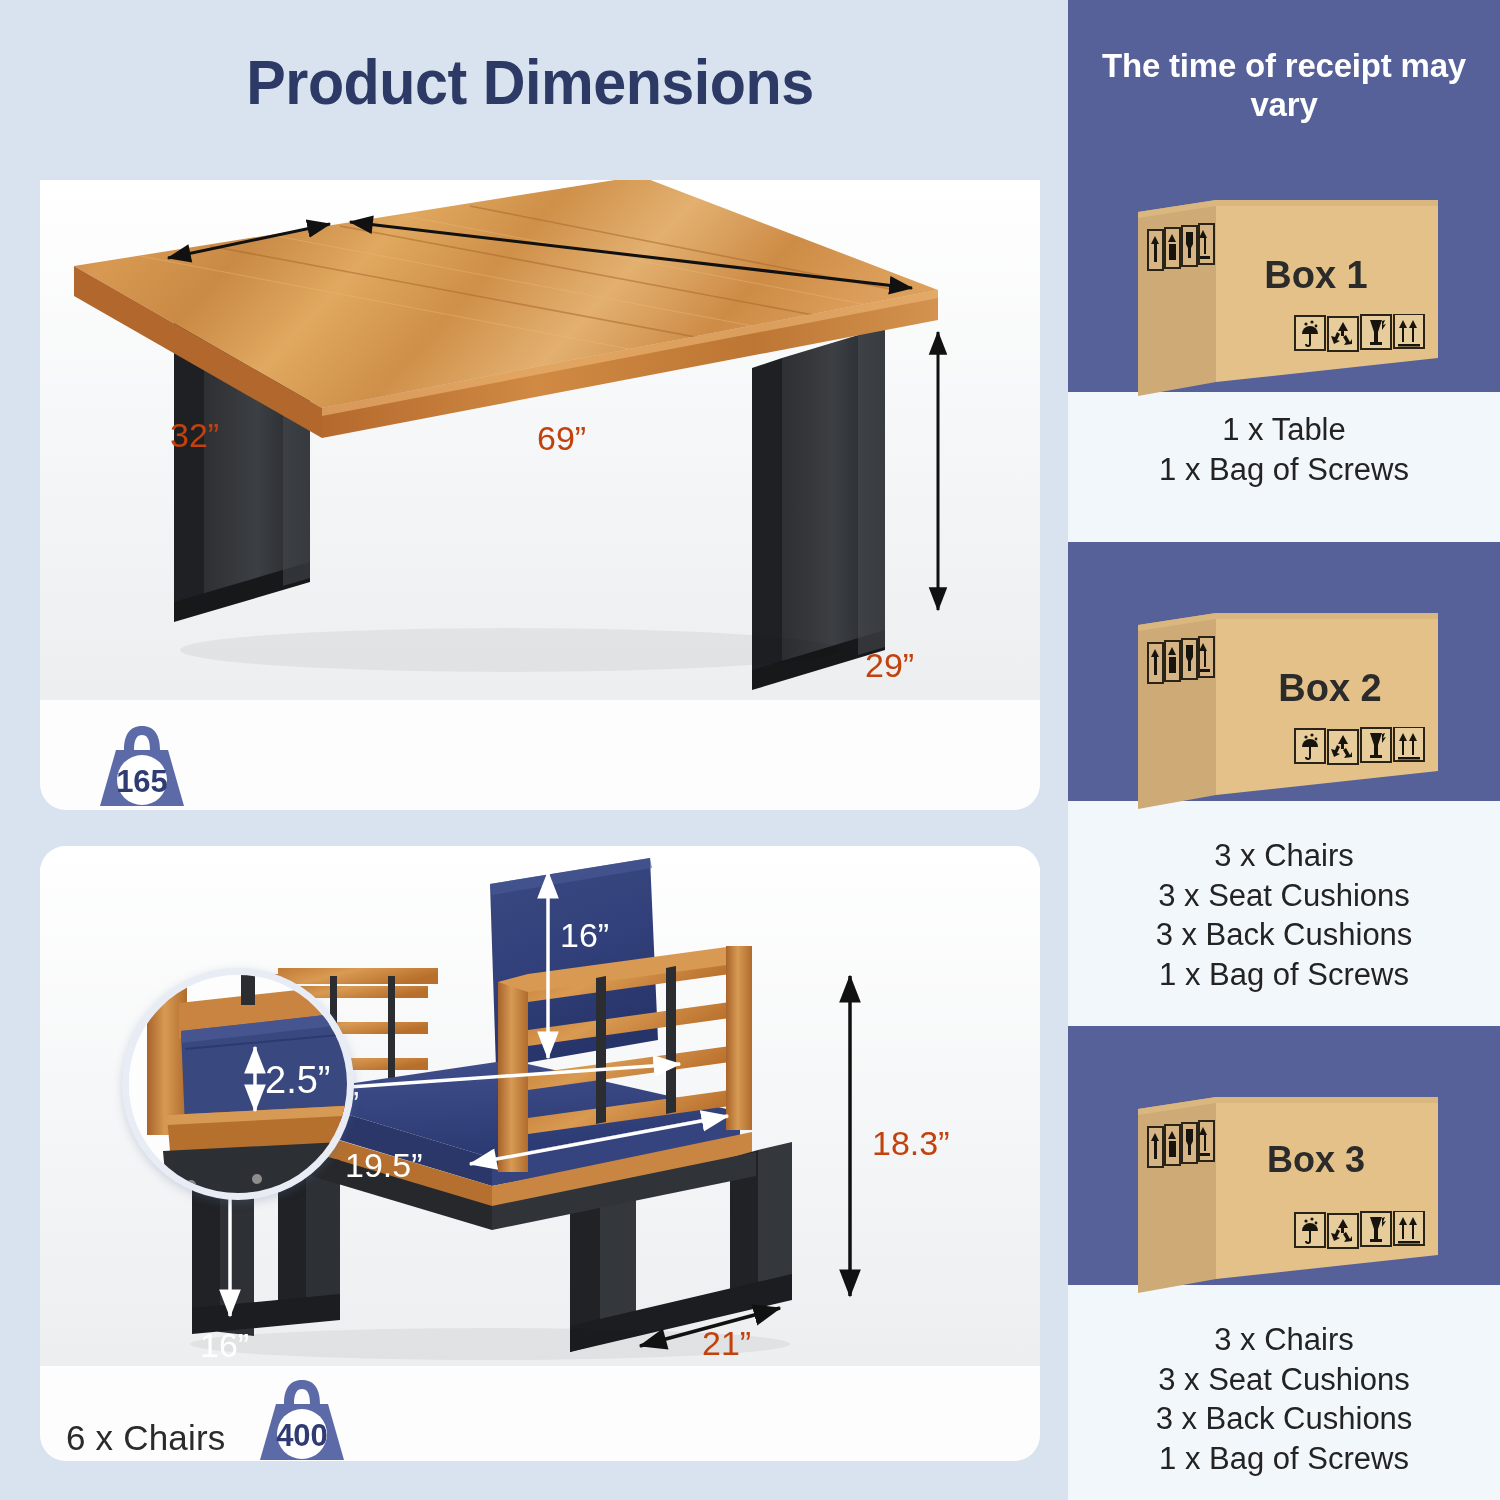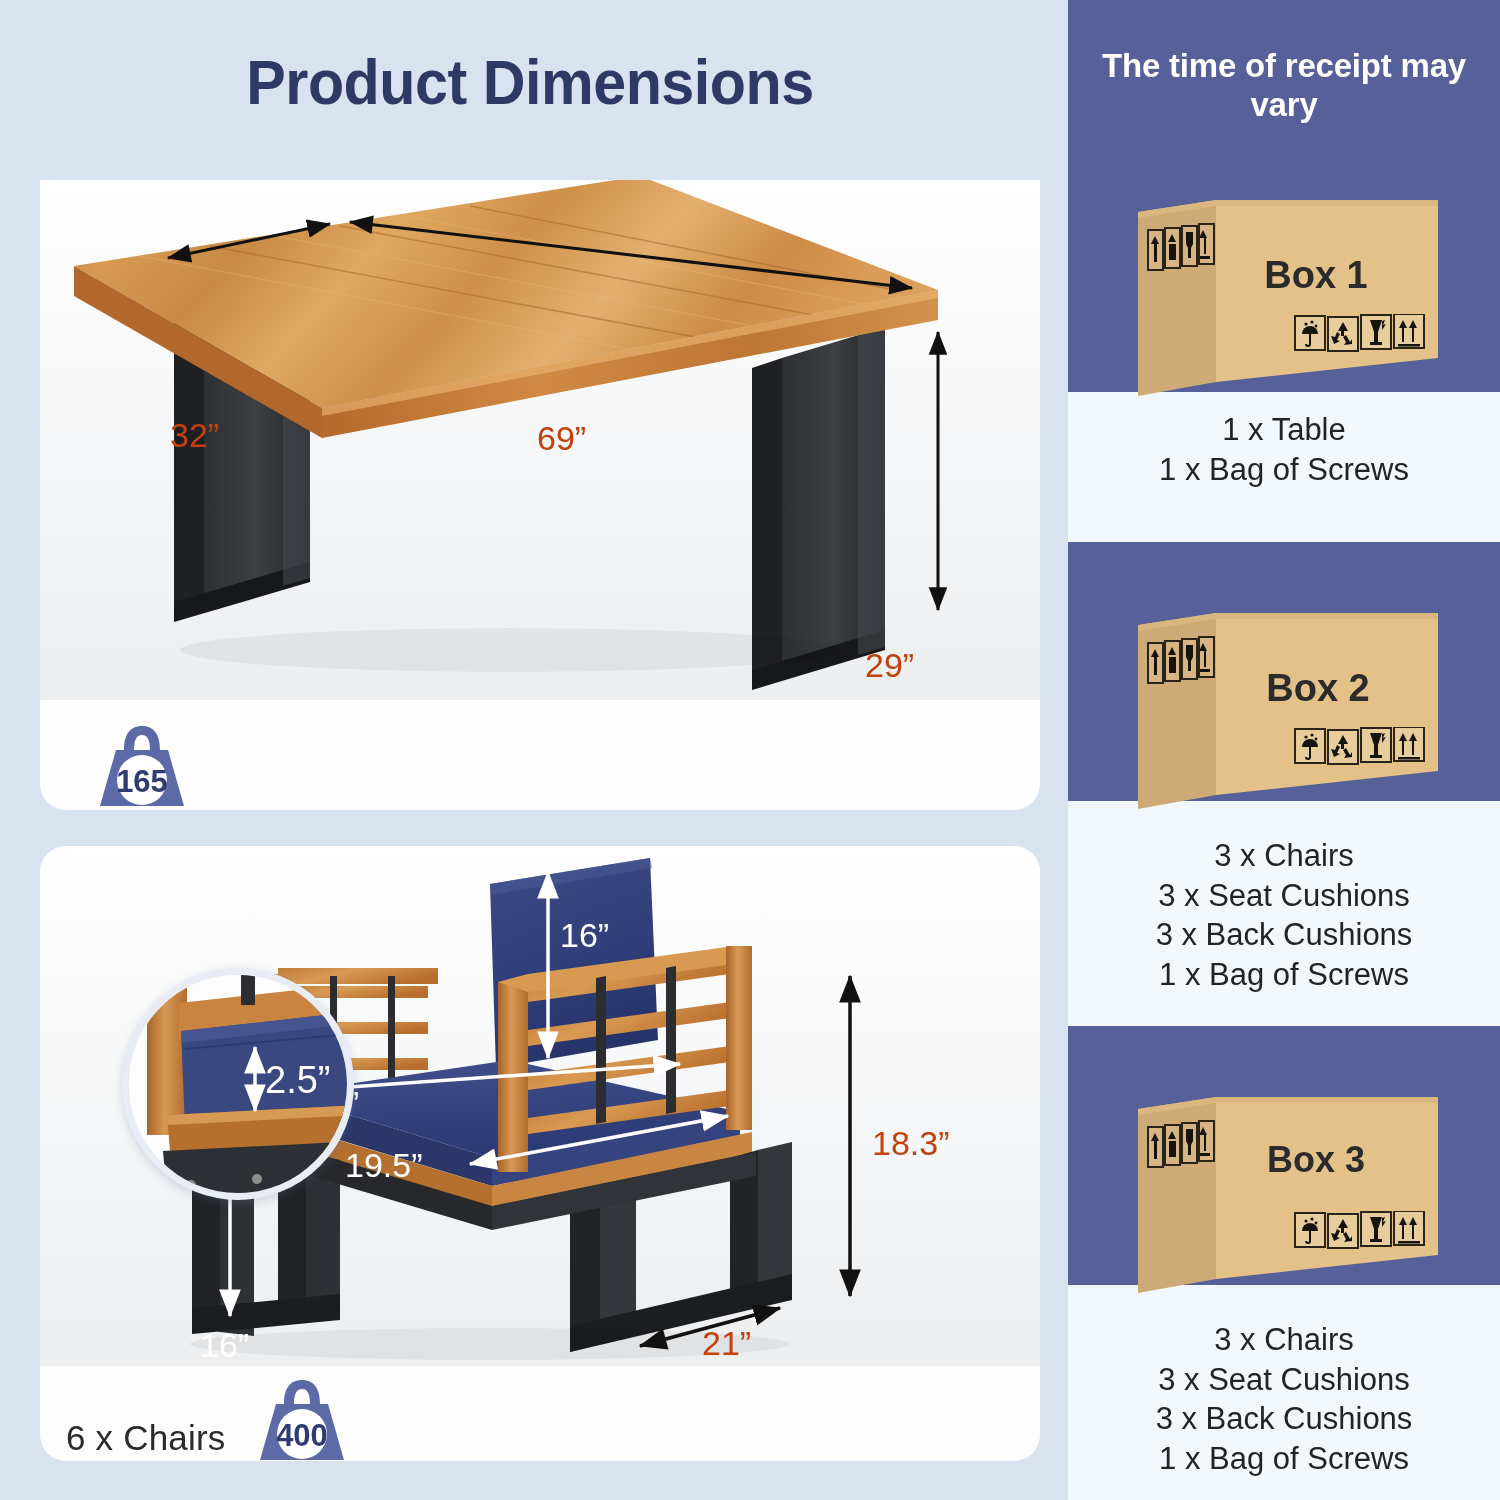--- a/index.html
+++ b/index.html
@@ -446,21 +446,21 @@
           <rect x="27" y="28" width="15" height="40" fill="#d6b483" stroke="#2a2317" stroke-width="2"></rect>
           <rect x="44" y="26" width="15" height="40" fill="#d6b483" stroke="#2a2317" stroke-width="2"></rect>
           <rect x="61" y="24" width="15" height="40" fill="#d6b483" stroke="#2a2317" stroke-width="2"></rect>
           <path d="M17,36 L21,44 L13,44 Z M16,44 h3 v18 h-3 z" fill="#17140d"></path>
           <path d="M34,34 L38,42 L30,42 Z M31,44 h7 v16 h-7 z" fill="#17140d"></path>
           <path d="M48,32 h7 v12 l-2,4 v10 h-3 v-10 l-2,-4 z" fill="#17140d"></path>
           <path d="M65,30 L69,38 h-8 z M66,38 h2 v16 h-2 z M62,56 h10 v3 h-10 z" fill="#17140d"></path>
         </g>
       </svg>
 
-      <div class="box-label" style="left:132px; top:116px; width:200px; font-size:38px;padding-left:36px;">Box 2</div>
+      <div class="box-label" style="left:144px; top:116px; width:200px; font-size:38px;padding-left:36px;">Box 2</div>
 
       <svg class="sq" style="left:226px; top:176px;" width="132" height="40" viewBox="0 0 132 40">
         <g stroke="#2a2317" stroke-width="2" fill="#e8cd9c">
           <rect x="1" y="2" width="30" height="34"></rect>
             <rect x="34" y="3" width="30" height="34"></rect>
           <rect x="67" y="1" width="30" height="34"></rect>
             <rect x="100" y="0" width="30" height="34"></rect>
         </g>
         <g fill="#17140d">
           <path d="M8,20 a8,8 0 0 1 16,0 z"></path>

